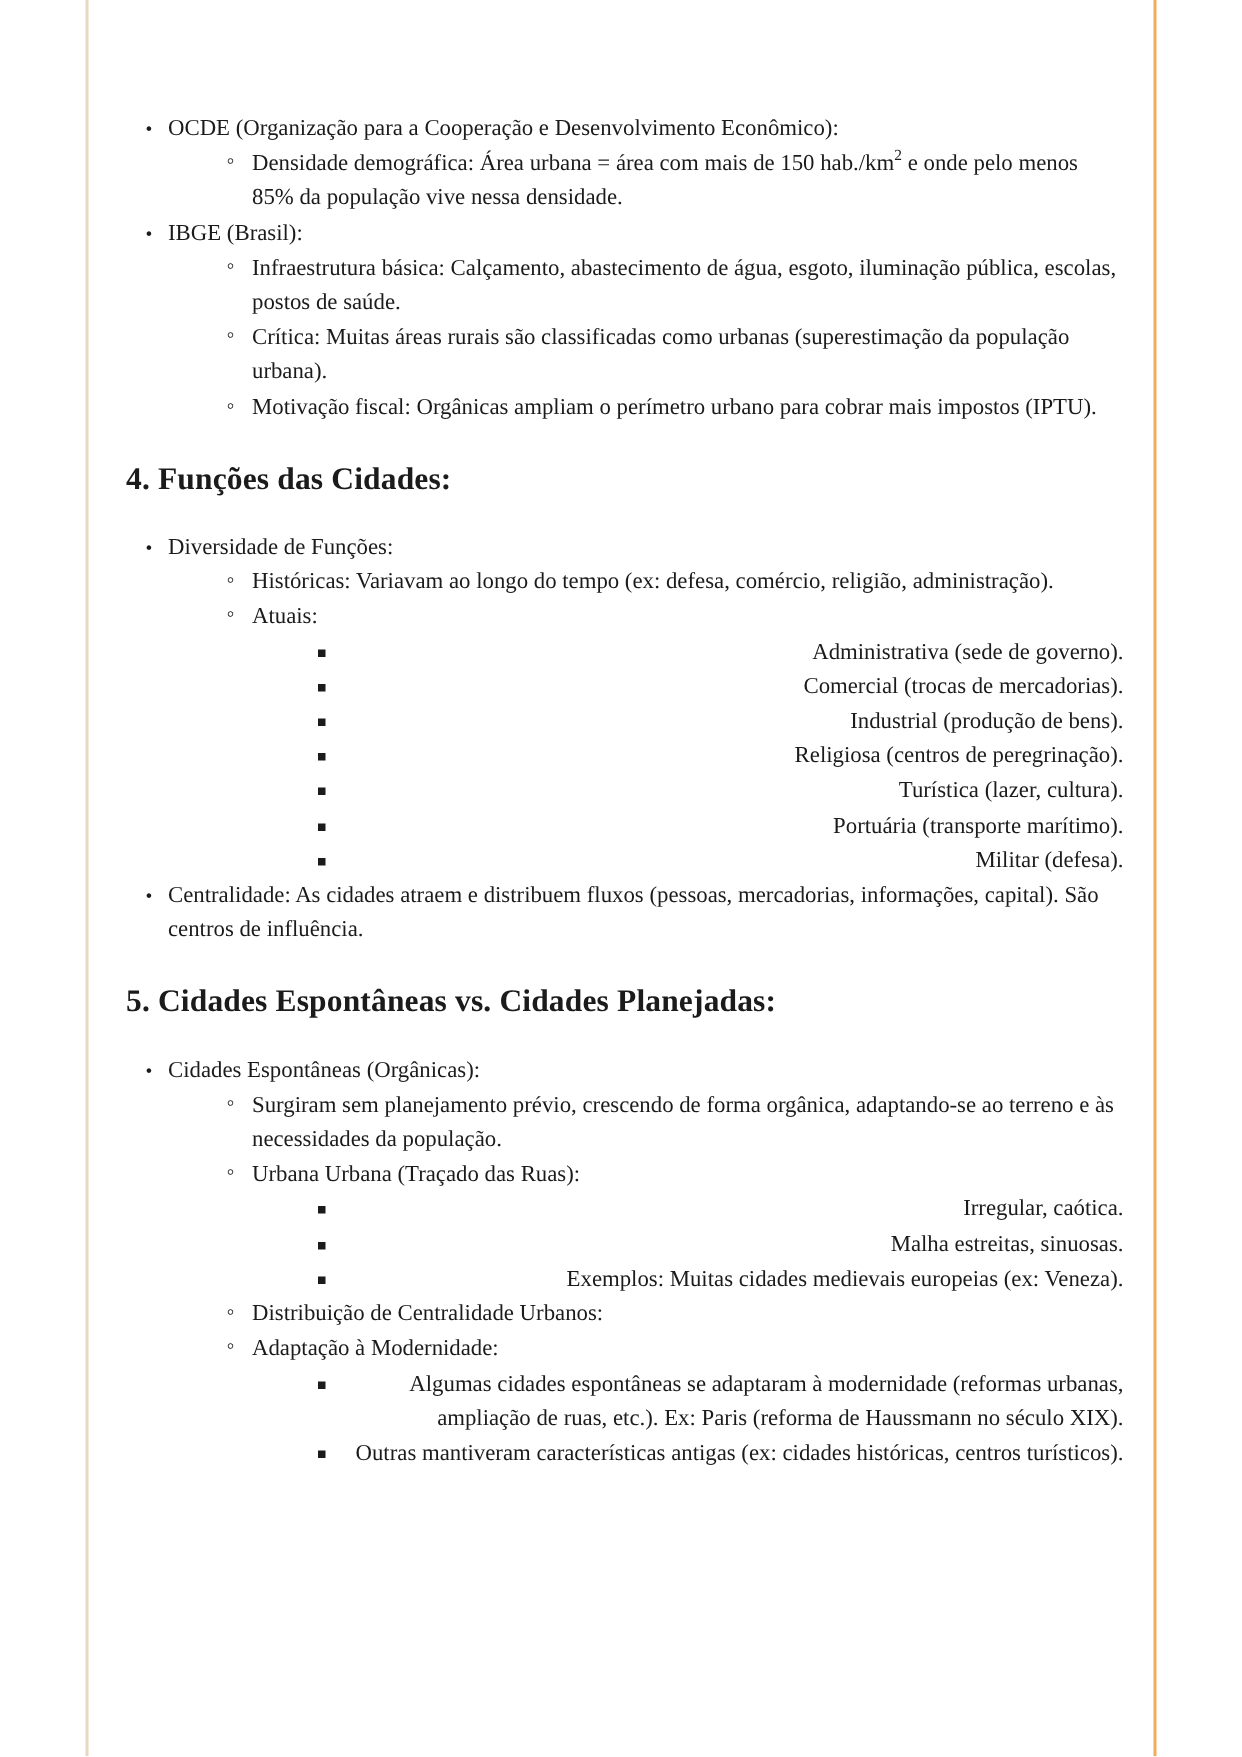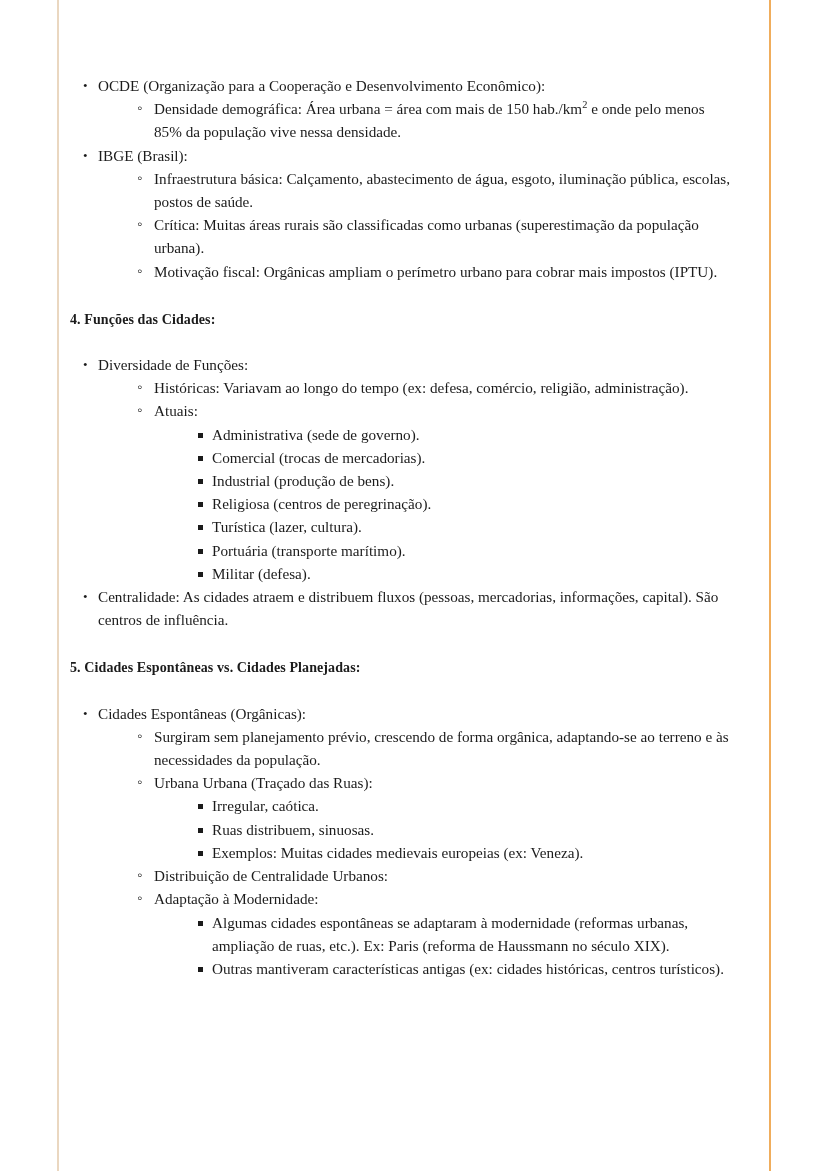--- a/index.html
+++ b/index.html
@@ -20,21 +20,21 @@
     position: absolute;
     top: 0;
     bottom: 0;
     width: 2px;
   }
   .rule-left  { left: 57px;  background: #ead7c0; }
   .rule-right { left: 769px; background: #f0ad5c; }
 
   .content {
     position: absolute;
-    left: 70px;
+    left: 84px;
     top: 74px;
     width: 665px;
   }
 
   ul {
     list-style: none;
     margin: 0;
     padding: 0;
   }
   li {
@@ -71,36 +71,37 @@
     position: absolute;
     left: 11px;
     top: 0;
     font-size: 15px;
     line-height: 23.2px;
   }
 
   
   .lvl3 {
     margin-left: 30px;
+    text-align: right;
   }
   .lvl3 > li {
     padding-left: 28px;
   }
   .lvl3 > li > .txt::before {
     content: "";
     position: absolute;
     left: 14px;
     top: 10px;
     width: 5px;
     height: 5px;
     background: #1b1b1b;
   }
 
   h2.section {
-    font-size: 14px;
+    font-size: 21px;
     font-weight: bold;
     line-height: 23.2px;
     margin: 0;
     padding: 0;
     letter-spacing: 0.1px;
   }
 
   .gap-before-heading { height: 25px; }
   .gap-after-heading  { height: 22px; }
 
@@ -191,21 +192,21 @@
             <li>
               <span class="txt">Surgiram sem planejamento prévio, crescendo de forma orgânica, adaptando-se ao terreno e às necessidades da população.</span>
             </li>
             <li>
               <span class="txt">Urbana Urbana (Traçado das Ruas):</span>
               <ul class="lvl3">
                 <li>
                   <span class="txt">Irregular, caótica.</span>
                 </li>
                 <li>
-                  <span class="txt">Ruas distribuem, sinuosas.</span>
+                  <span class="txt">Malha estreitas, sinuosas.</span>
                 </li>
                 <li>
                   <span class="txt">Exemplos: Muitas cidades medievais europeias (ex: Veneza).</span>
                 </li>
               </ul>
             </li>
             <li>
               <span class="txt">Distribuição de Centralidade Urbanos:</span>
             </li>
             <li>

